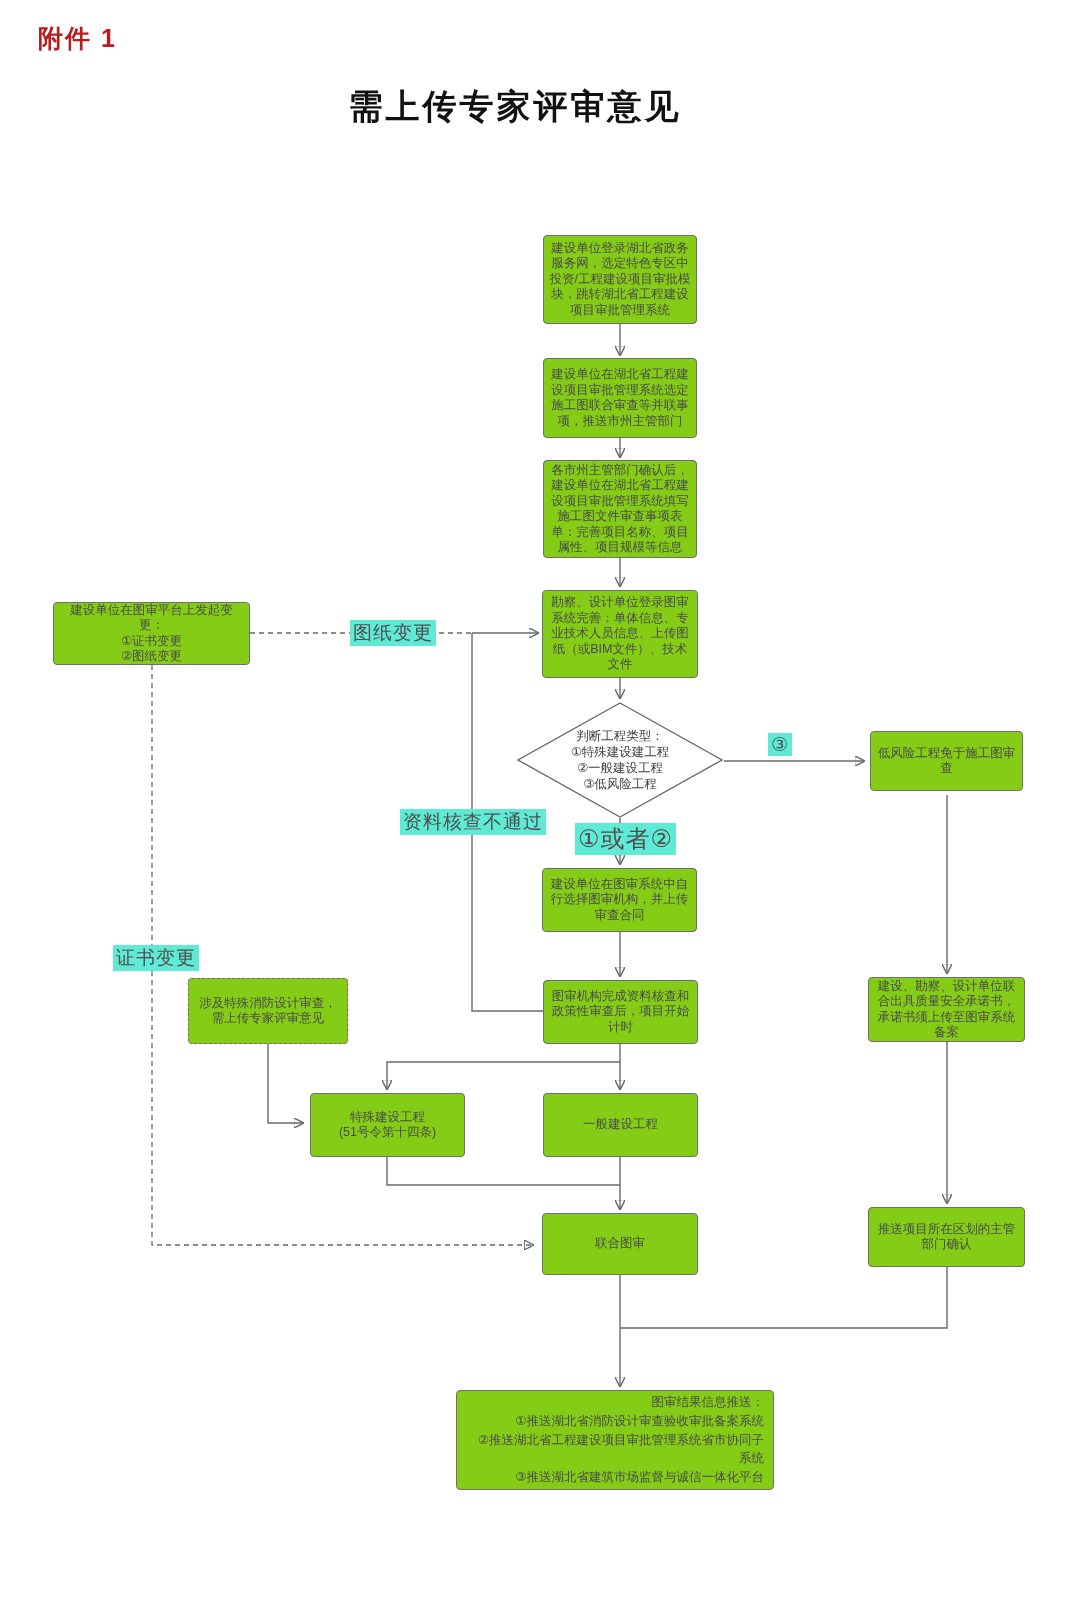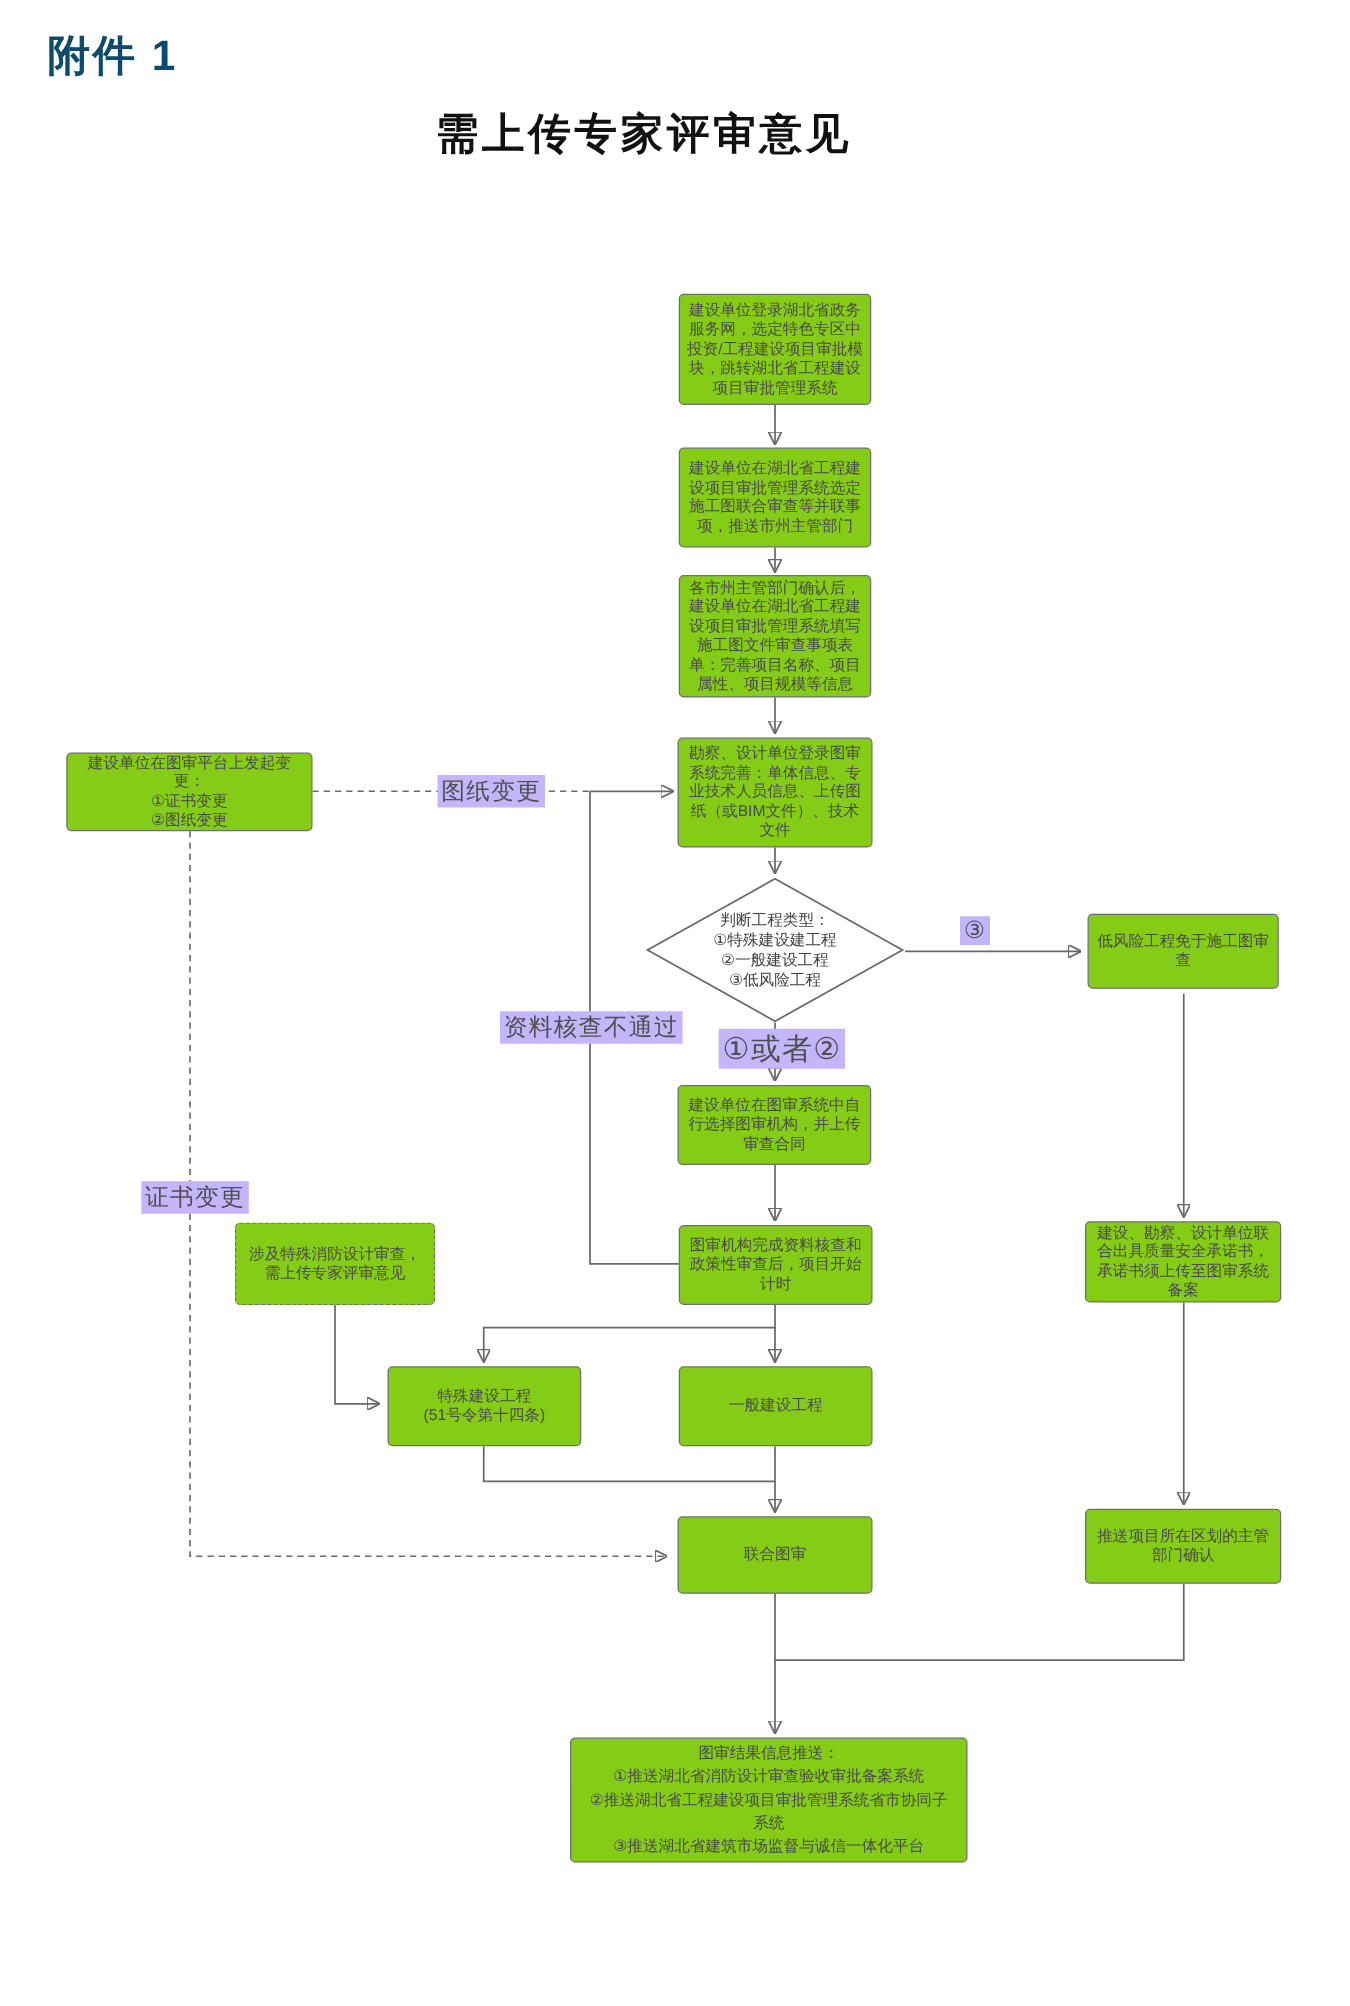--- a/index.html
+++ b/index.html
@@ -1,37 +1,37 @@
 <!DOCTYPE html>
 <html><head>
 <meta charset="utf-8">
 <style>
   html,body{margin:0;padding:0;background:#ffffff;}
   #canvas{
     position:relative;width:1080px;height:1605px;background:#ffffff;
     font-family:"Liberation Sans","DejaVu Sans",sans-serif;color:#4a4a4a;overflow:hidden;
   }
-  #attachment{position:absolute;left:38px;top:22px;font-size:34px;font-weight:700;color:#0c4a6e;letter-spacing:2px;}
+  #attachment{position:absolute;left:38px;top:22px;font-size:25px;font-weight:700;color:#b91c1c;letter-spacing:2px;}
   #title{position:absolute;left:0;top:84px;width:1030px;text-align:center;font-size:34px;font-weight:700;color:#111;letter-spacing:3px;font-family:"Liberation Serif","DejaVu Serif",serif;}
   .node{
     position:absolute;box-sizing:border-box;border:1.5px solid #6f6f6f;border-radius:4px;
     background:#84cc16;color:#4a4a4a;font-size:12.5px;line-height:1.24;
     display:flex;align-items:center;justify-content:center;text-align:center;
     padding:3px 5px;white-space:pre-line;z-index:2;overflow:hidden;
   }
   .node.dashed{border-style:dashed;border-width:1.3px;}
-  .node.left-align{text-align:center;justify-content:flex-start;line-height:1.5;padding:6px 9px;}
+  .node.left-align{text-align:right;justify-content:flex-start;line-height:1.5;padding:6px 9px;}
   .diamond-wrap{position:absolute;z-index:2;}
   .diamond-wrap svg{position:absolute;left:0;top:0;}
   .diamond-text{
     position:absolute;left:0;top:0;width:100%;height:100%;
     display:flex;align-items:center;justify-content:center;text-align:center;
     font-size:12.5px;line-height:1.3;white-space:pre-line;color:#404040;
   }
-  .lbl{position:absolute;background:#c4b5fd;color:#4f4f4f;font-size:19px;padding:0 3px;z-index:3;letter-spacing:1px;}
+  .lbl{position:absolute;background:#5eead4;color:#4f4f4f;font-size:19px;padding:0 3px;z-index:3;letter-spacing:1px;}
   #connector-layer{position:absolute;left:0;top:0;z-index:1;}
   #connector-layer path{fill:none;stroke:#6a6a6a;stroke-width:1.4px;}
   #connector-layer path.dashed{stroke-dasharray:5 4;stroke-width:1.3px;}
 </style>
 </head>
 <body>
 
 <div id="canvas">
 
   <div id="attachment">附件 1</div>

